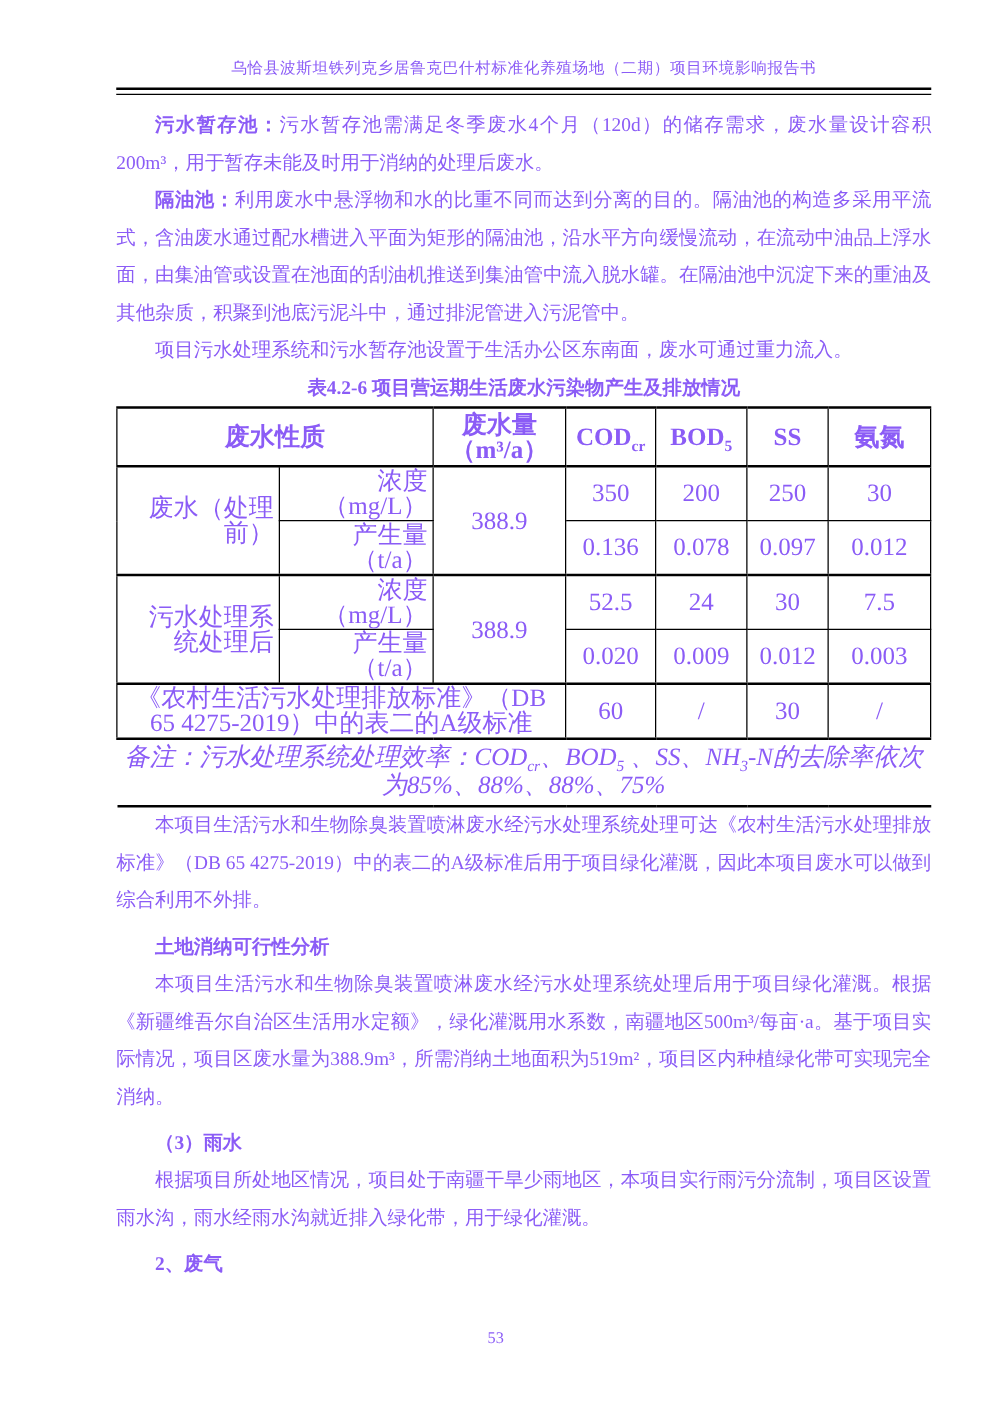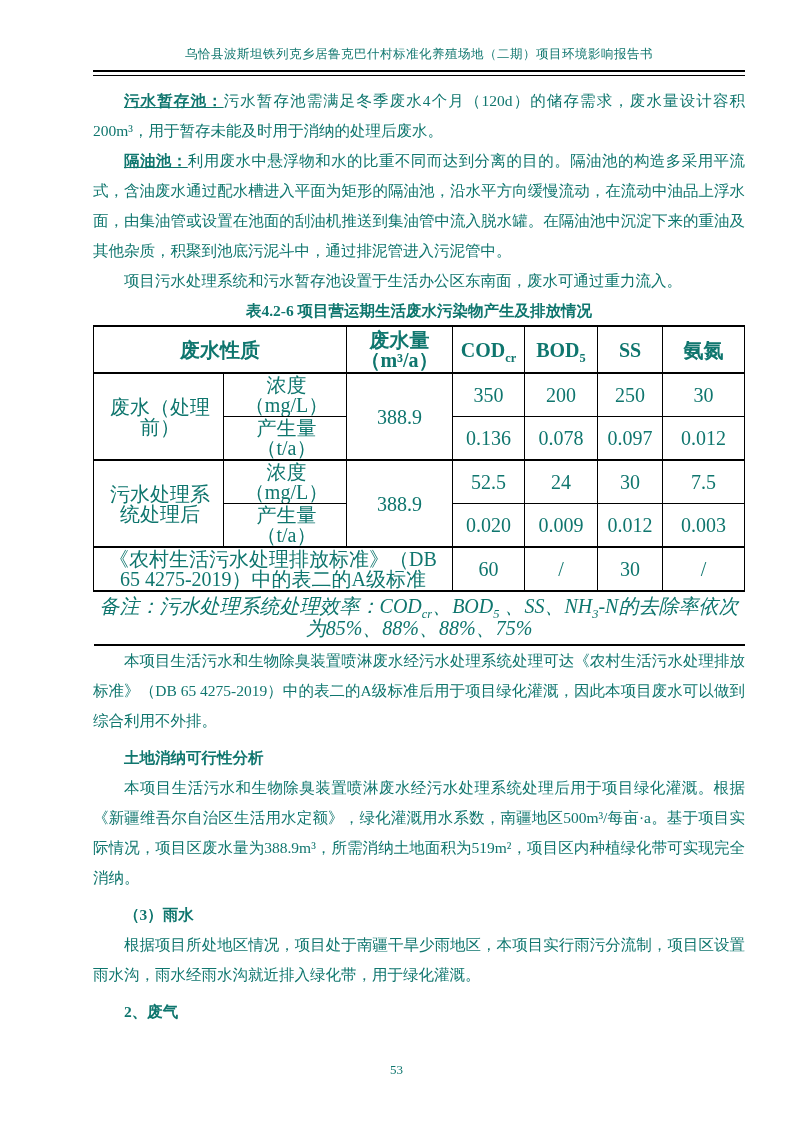--- a/index.html
+++ b/index.html
@@ -1,20 +1,20 @@
 <!DOCTYPE html>
 <html><head>
 <meta charset="utf-8">
 <style>
   html, body { margin: 0; padding: 0; background: #ffffff; }
   .page {
     width: 793px;
     height: 1122px;
     background: #ffffff;
-    color: #0f766e;
+    color: #8b5cf6;
     font-family: "Liberation Serif", "DejaVu Serif", serif;
     display: flex;
     flex-direction: column;
     overflow: hidden;
     box-sizing: border-box;
   }
   .page-header {
     padding: 46px 48px 0 93px;
   }
   .header-title {
@@ -29,21 +29,21 @@
     border-top: 2px solid #000;
     border-bottom: 1.5px solid #000;
   }
   .content {
     padding: 10px 48px 0 93px;
     font-size: 15.5px;
     line-height: 30px;
     text-align: justify;
   }
   .body-para { margin: 0; text-indent: 2em; }
-  .b { font-weight: bold; text-decoration: underline; }
+  .b { font-weight: bold; }
   .heading { margin: 7px 0 0 0; text-indent: 2em; font-weight: bold; }
   .table-title {
     text-align: center;
     font-weight: bold;
     line-height: 28px;
     margin-top: 1px;
   }
   .doc-table {
     border-collapse: collapse;
     width: 100%;
@@ -58,21 +58,21 @@
     text-align: center;
     vertical-align: middle;
     overflow: hidden;
   }
   .doc-table thead th {
     border-top: 2.5px solid #000;
     border-bottom: 2px solid #000;
     font-weight: bold;
     height: 43px;
   }
-  .doc-table td.cell-left { text-align: center; padding-left: 7px; }
+  .doc-table td.cell-left { text-align: right; padding-left: 7px; }
   .doc-table tr.data-row td { height: 25px; }
   .doc-table tr.group2-start td { border-top: 2px solid #000; }
   .doc-table tr.standards-row td {
     border-top: 2px solid #000;
     border-bottom: 2px solid #000;
     height: 40px;
   }
   .doc-table tr.remark-row td {
     border-left: none;
     border-right: none;

